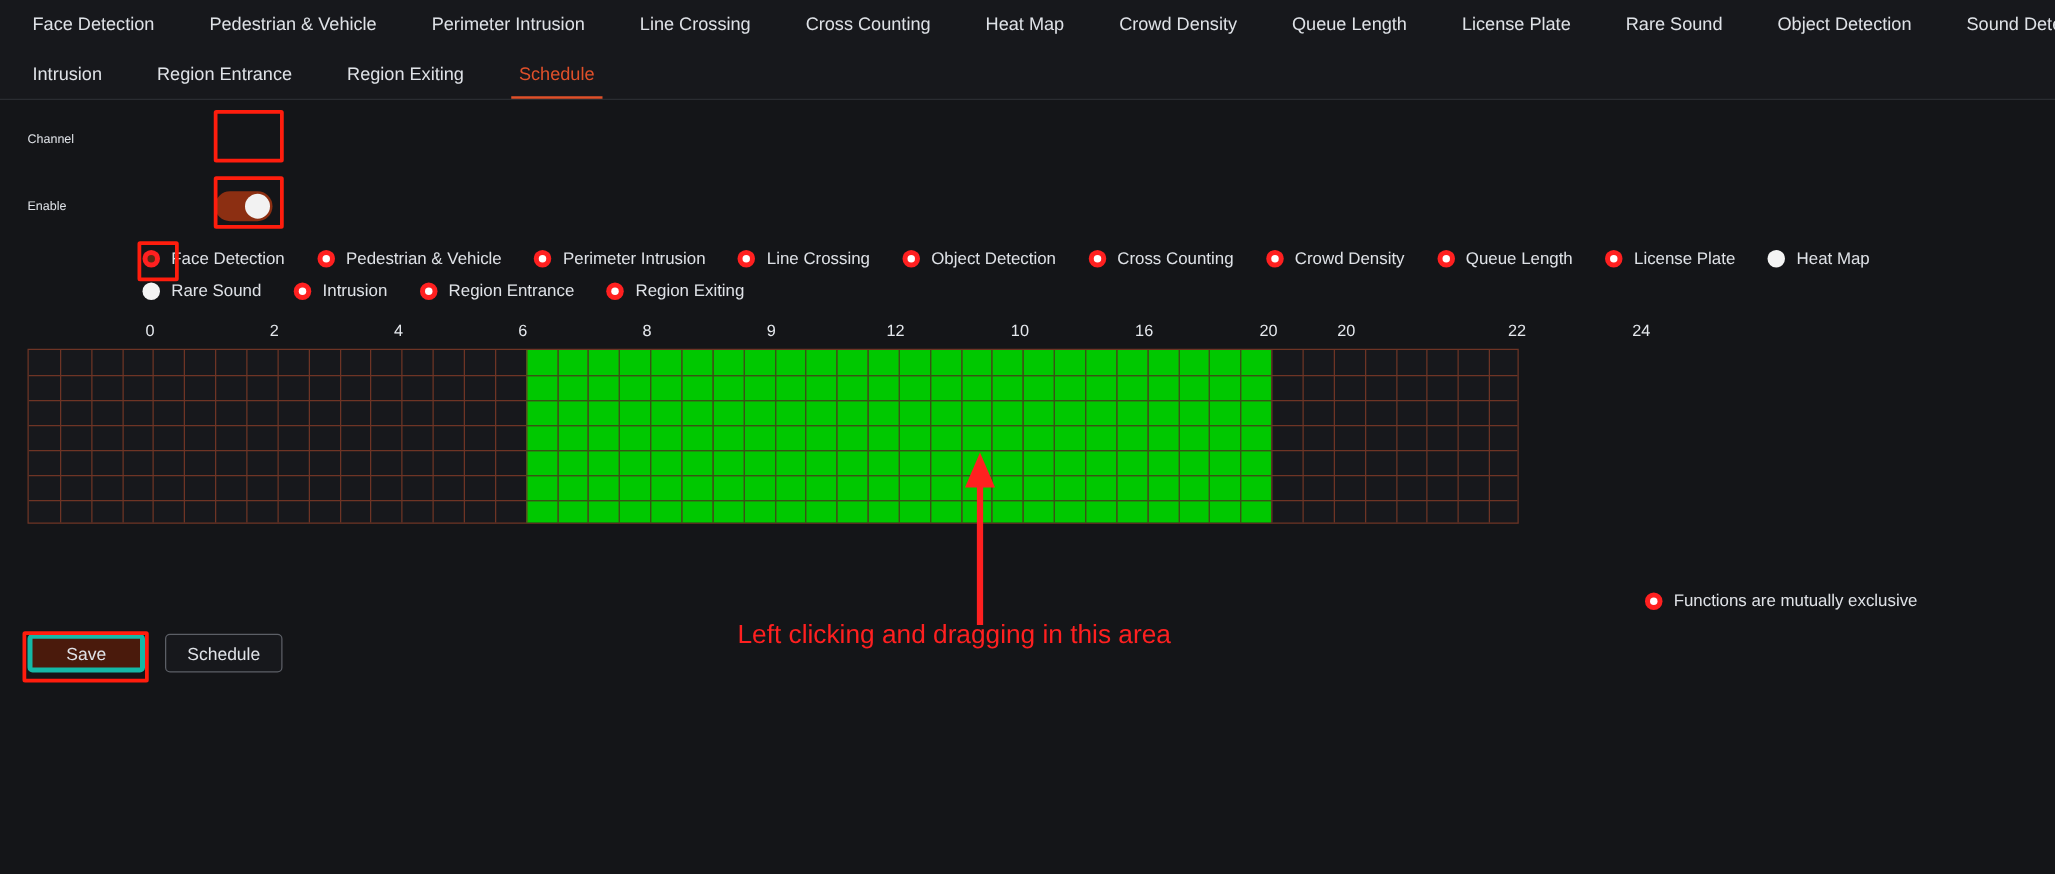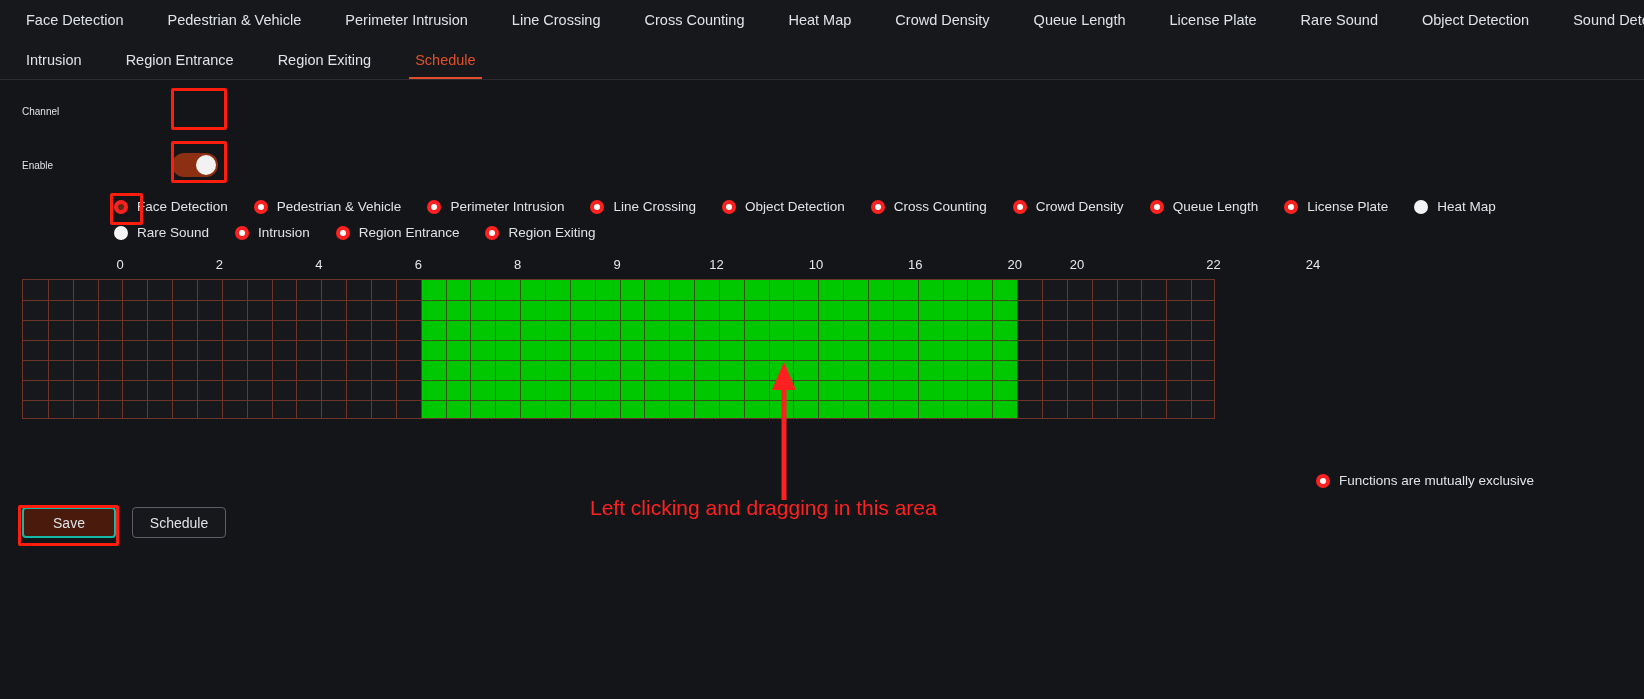--- a/index.html
+++ b/index.html
@@ -241,21 +241,21 @@
     border-radius:4px;
     display:flex;align-items:center;justify-content:center;
     font-size:14px;
     cursor:pointer;
     box-sizing:border-box;
     padding:0 16px;
   }
   .btn.save{
     background:#4a1a0c;
     color:#dfe2e7;
-    border:2px solid #14b8a6;
+    border:4px solid #14b8a6;
   }
   .btn.refresh{
     background:#17181c;
     color:#dfe2e7;
     border:1px solid #5c5f66;
     margin-left:16px;
   }
 
   
   .arrow-wrap{

